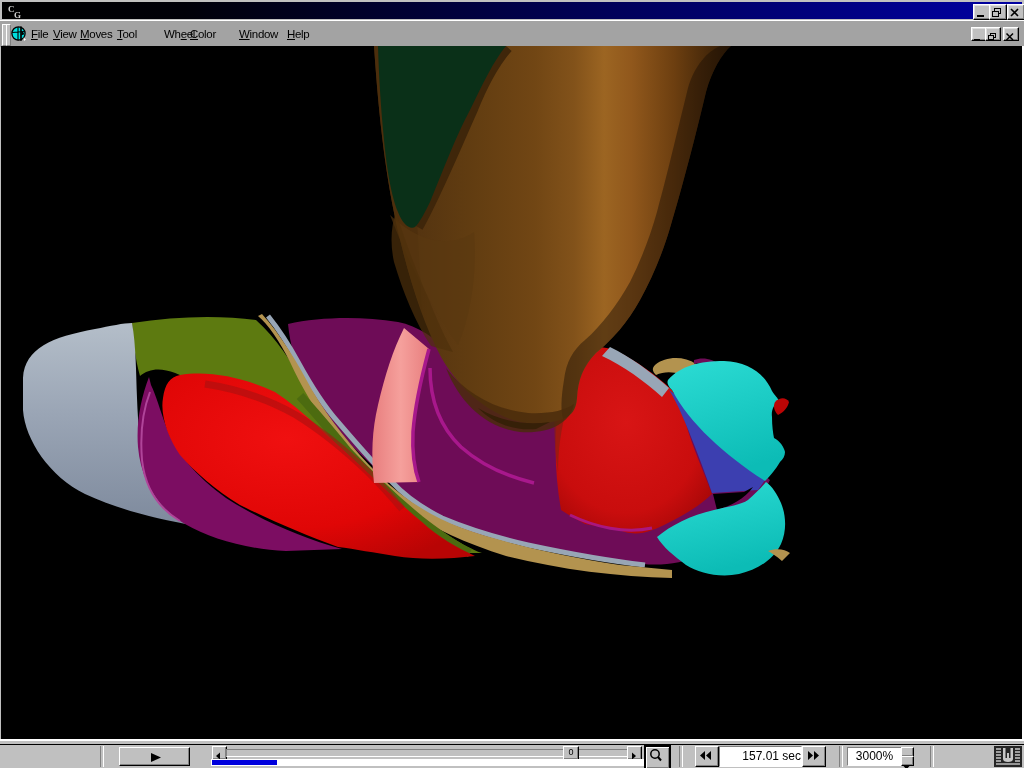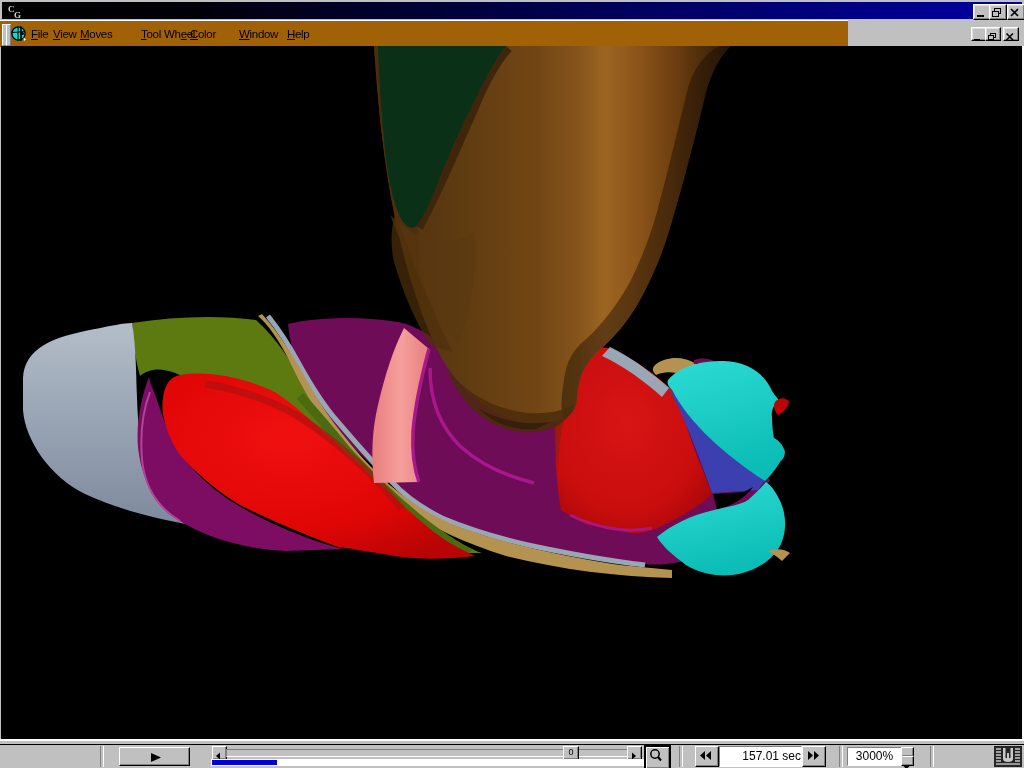--- a/index.html
+++ b/index.html
@@ -10,21 +10,21 @@
   #title{position:absolute;left:2px;top:2px;width:1020px;height:17px;
     background:linear-gradient(to right,#000000,#000008 18%,#00005a 60%,#0000a2 100%);}
   #title .txt{position:absolute;left:27px;top:2px;color:#fff;font-size:12px;font-weight:bold;
     letter-spacing:0px;white-space:pre;}
   #ticon{position:absolute;left:5px;top:1px;width:18px;height:16px;color:#c8c8c8;}
   .wbtn{position:absolute;width:16px;height:14px;background:#c0c0c0;
     border-top:1px solid #fff;border-left:1px solid #fff;
     border-right:1px solid #000;border-bottom:1px solid #000;
     box-shadow:inset -1px -1px 0 #808080, inset 1px 1px 0 #dfdfdf;}
   
-  #menubar{position:absolute;left:0px;top:20px;width:848px;height:26px;background:#a16207;
+  #menubar{position:absolute;left:0px;top:20px;width:1024px;height:26px;background:#a3a3a3;
     border-top:1px solid #fff;}
   .grip{position:absolute;top:3px;width:3px;height:20px;background:#c0c0c0;
     border-top:1px solid #fff;border-left:1px solid #fff;border-right:1px solid #808080;border-bottom:1px solid #808080;}
   .mi{position:absolute;top:7px;font-size:11.5px;color:#000;letter-spacing:-0.3px;}
   .mi u{text-decoration:underline;}
   
   #view{position:absolute;left:1px;top:46px;width:1021px;height:693px;background:#000;overflow:hidden;}
   
   #botsep{position:absolute;left:0;top:739px;width:1024px;height:3px;background:#c0c0c0;
     border-top:2px solid #ffffff;border-bottom:1px solid #000;}
@@ -63,21 +63,21 @@
     <svg class="abs" style="left:11px;top:4px;" width="16" height="17" viewBox="0 0 16 17">
       <circle cx="7.5" cy="8.5" r="6.6" fill="#00dede" stroke="#000" stroke-width="1.3"></circle>
       <path d="M7,2 L7,15.5 M1.2,7.5 L13.5,6.5" stroke="#000" stroke-width="1.1"></path>
       <path d="M10,1.6 L10,15.8" stroke="#000" stroke-width="1.7"></path>
       <path d="M10.8,6 a6.6 6.6 0 0 1 2.6,3.2 l-3.4,1.4 z" fill="#000"></path>
       <path d="M12.5,12.5 l2.5,2 l-2,1.5 z" fill="#fff"></path>
     </svg>
     <span class="mi" style="left:31px;"><u>F</u>ile</span>
     <span class="mi" style="left:53px;"><u>V</u>iew</span>
     <span class="mi" style="left:80px;"><u>M</u>oves</span>
-    <span class="mi" style="left:141px;"><u>T</u>ool</span>
+    <span class="mi" style="left:117px;"><u>T</u>ool</span>
     <span class="mi" style="left:164px;">Wh<u>e</u>el</span>
     <span class="mi" style="left:190px;"><u>C</u>olor</span>
     <span class="mi" style="left:239px;"><u>W</u>indow</span>
     <span class="mi" style="left:287px;"><u>H</u>elp</span>
     <div class="wbtn" style="left:971px;top:6px;width:14px;height:12px;"><svg width="12" height="10" viewBox="0 0 12 10">
           <rect x="2" y="7" width="6" height="2" fill="#000"></rect>
         </svg></div>
     <div class="wbtn" style="left:985px;top:6px;width:14px;height:12px;"><svg width="12" height="10" viewBox="0 0 12 10">
           <rect x="4.5" y="1.5" width="5" height="4" fill="none" stroke="#000"></rect>
           <rect x="2.5" y="3.5" width="5" height="4" fill="#c0c0c0" stroke="#000"></rect>

